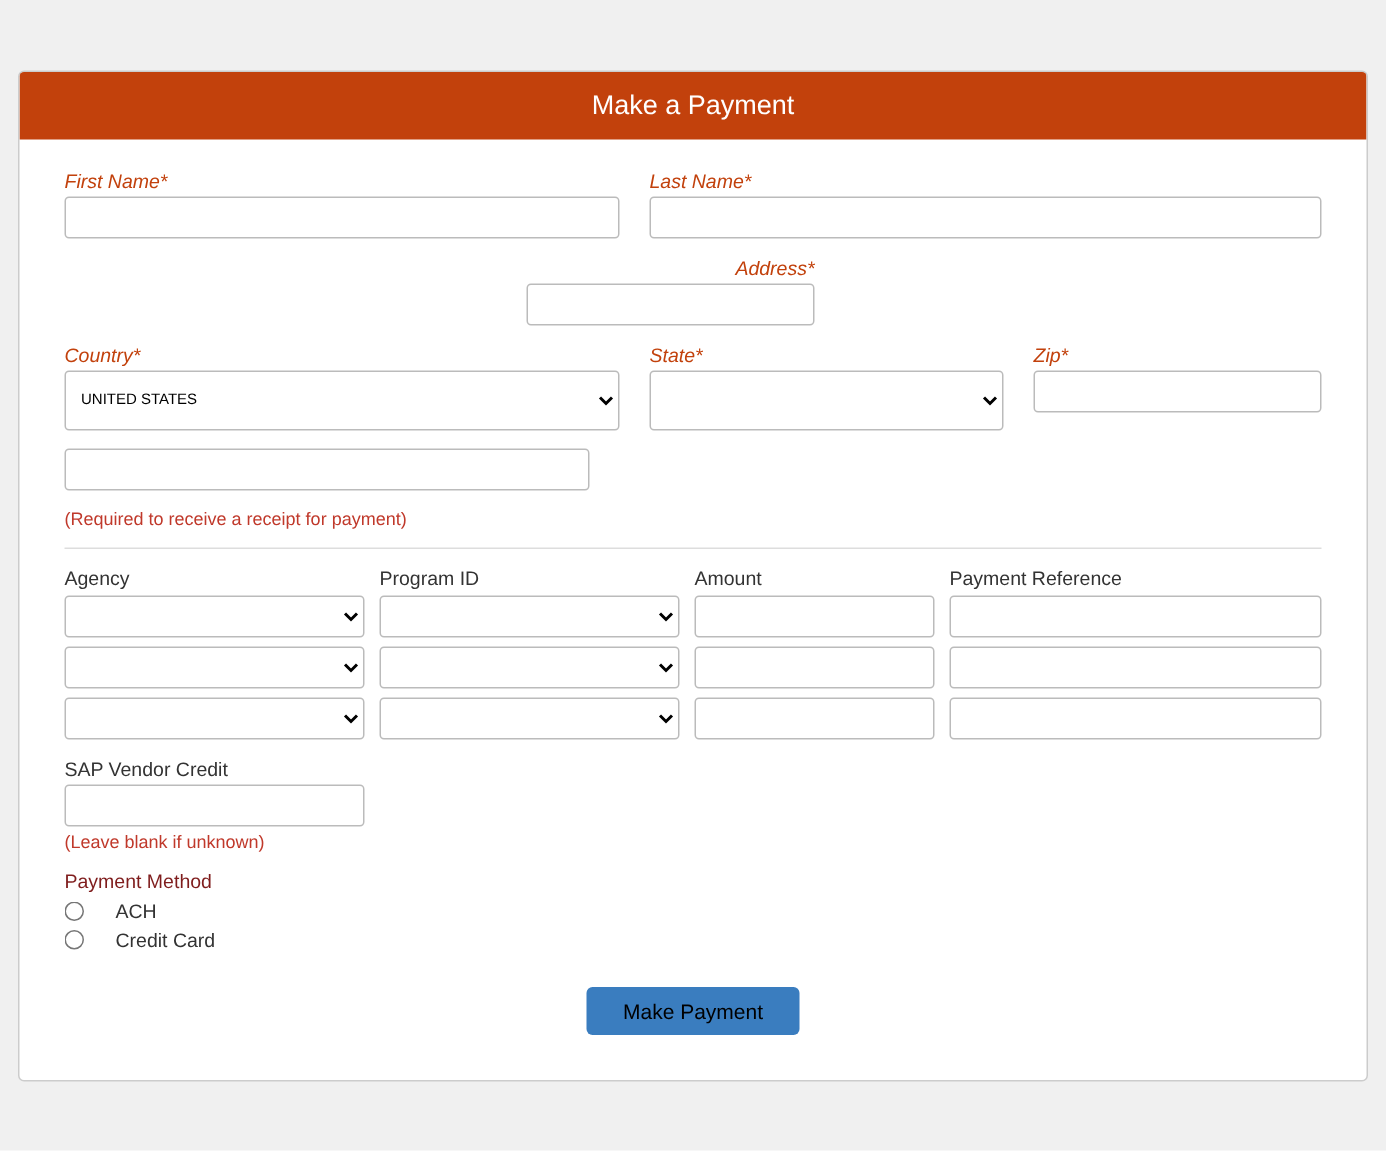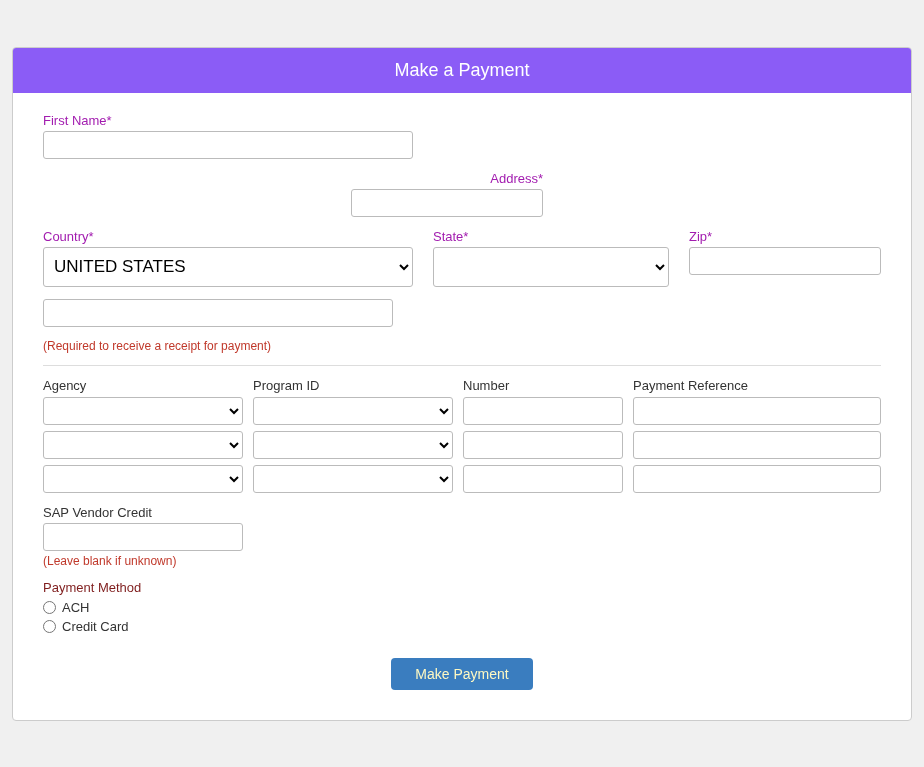--- a/index.html
+++ b/index.html
@@ -21,21 +21,21 @@
 
     .page-container {
       width: 900px;
       background: #fff;
       border: 1px solid #ccc;
       border-radius: 4px;
       overflow: hidden;
     }
 
     .page-header {
-      background: #8b5cf6;
+      background: #c2410c;
       color: #fff;
       text-align: center;
       padding: 12px 20px;
       font-size: 18px;
       font-weight: normal;
     }
 
     .page-body {
       padding: 20px 30px 30px 30px;
     }
@@ -46,38 +46,39 @@
       margin-bottom: 12px;
     }
 
     .form-group {
       display: flex;
       flex-direction: column;
     }
 
     .form-group label {
       font-size: 13px;
-      color: #a21caf;
+      color: #c2410c;
       margin-bottom: 3px;
+      font-style: italic;
     }
 
     .form-group input[type="text"] {
       border: 1px solid #bbb;
       border-radius: 3px;
       padding: 5px 7px;
       font-size: 13px;
       outline: none;
       height: 28px;
     }
 
     .form-group select {
       border: 1px solid #bbb;
       border-radius: 3px;
       padding: 4px 6px;
-      font-size: 17px;
+      font-size: 10px;
       outline: none;
       height: 40px;
       background: #fff;
     }
 
     .fg-first-name {
       flex: 0 0 370px;
     }
 
     .fg-last-name {
@@ -236,59 +237,63 @@
     .payment-method-group label.group-label {
       font-size: 13px;
       color: #7f1d1d;
       display: block;
       margin-bottom: 5px;
     }
 
     .radio-option {
       display: flex;
       align-items: center;
-      gap: 6px;
+      gap: 21px;
       margin-bottom: 4px;
       font-size: 13px;
       color: #333;
     }
 
     .radio-option input[type="radio"] {
       margin: 0;
     }
 
     .submit-row {
       display: flex;
       justify-content: center;
       margin-top: 20px;
     }
 
     .make-payment-btn {
       background: #3a7dbf;
-      color: #fef9c3;
+      color: #000000;
       border: none;
       border-radius: 4px;
       padding: 8px 24px;
       font-size: 14px;
       cursor: pointer;
     }
   </style>
 </head>
 <body>
 
 <div class="page-container">
   <div class="page-header">
     <span>Make a Payment</span>
   </div>
 
   <div class="page-body">
 
     <div class="form-row">
       <div class="form-group fg-first-name">
         <label>First Name*</label>
+        <input type="text" style="">
+      </div>
+      <div class="form-group fg-last-name">
+        <label>Last Name*</label>
         <input type="text" style="">
       </div>
     </div>
 
     <div class="form-row">
       <div class="form-group fg-address">
         <label>Address*</label>
         <input type="text" style="">
       </div>
     </div>
@@ -318,21 +323,21 @@
       </div>
     </div>
 
     <div class="error-note">(Required to receive a receipt for payment)</div>
 
     <div class="divider-section">
 
       <div class="table-header-row">
         <div class="col-agency col-label">Agency</div>
         <div class="col-program col-label">Program ID</div>
-        <div class="col-amount col-label">Number</div>
+        <div class="col-amount col-label">Amount</div>
         <div class="col-ref col-label">Payment Reference</div>
       </div>
 
       <div class="data-row">
         <div class="col-agency">
           <select><option value=""></option></select>
         </div>
         <div class="col-program">
           <select><option value=""></option></select>
         </div>

